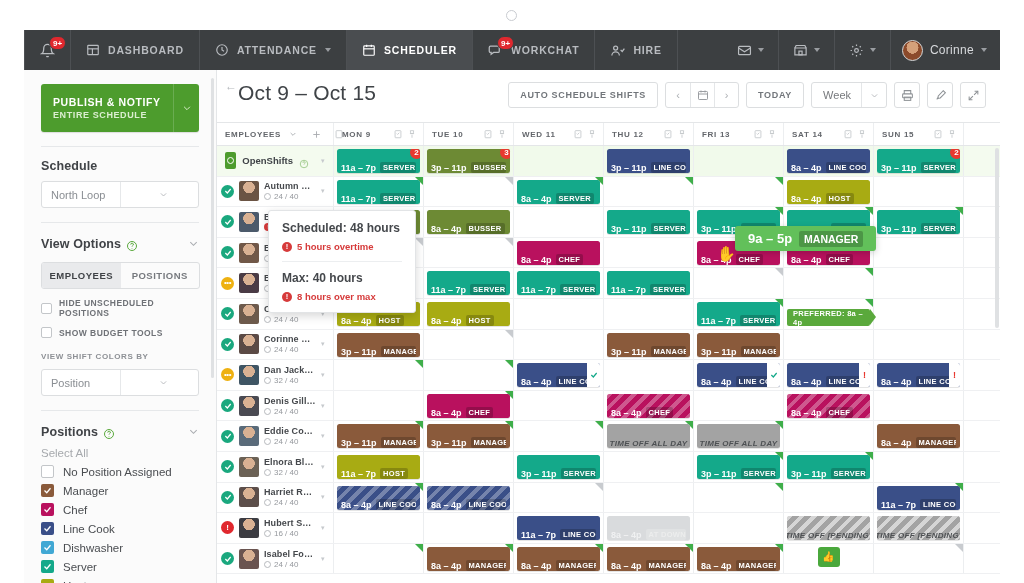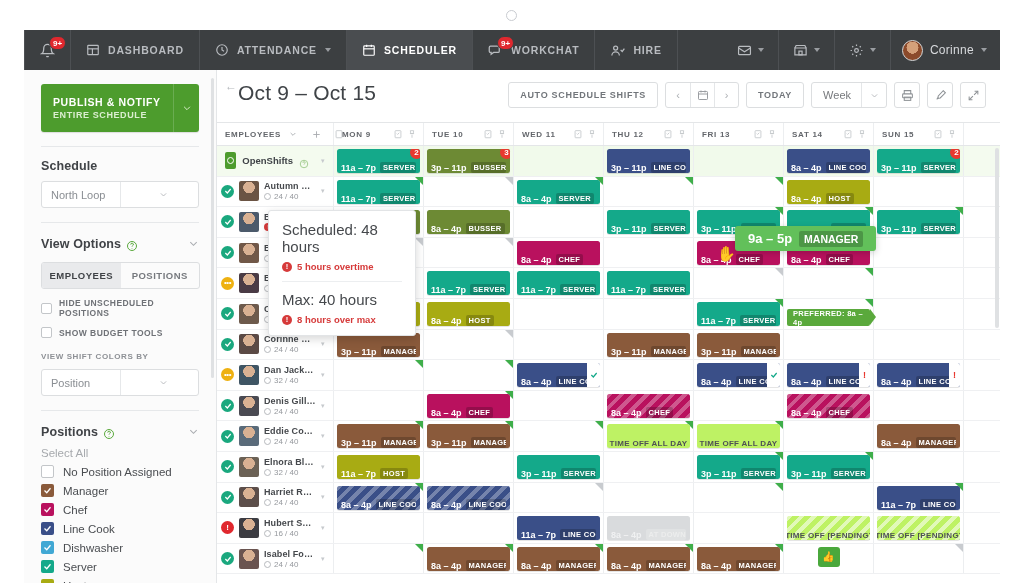--- a/index.html
+++ b/index.html
@@ -184,21 +184,21 @@
   }
   .shift .t { font-size: 9px; font-weight: bold; color: #fff; white-space: nowrap; }
   .shift .p { font-size: 7.5px; font-weight: bold; letter-spacing: .3px; color: #fff;
               background: rgba(0,0,0,.20); border-radius: 2px; padding: 1px 3px;
               white-space: nowrap; overflow: hidden; }
   .shift.striped::before {
     content: ""; position: absolute; inset: 0;
     background: repeating-linear-gradient(-45deg, rgba(255,255,255,.30) 0 4px, rgba(255,255,255,0) 4px 9px);
   }
   .shift.striped .t, .shift.striped .p { position: relative; }
-  .shift.timeoff { background: #bef264; justify-content: center; }
+  .shift.timeoff { background: #a3a3a3; justify-content: center; font-style: italic; }
   .shift.timeoff .t { color: #4e5154; font-size: 8px; letter-spacing: .3px; }
   .shift.ghost { background: #d9dbdd; }
   .shift.ghost .t { color: #f0f1f2; }
   .shift.ghost .p { color: #eceded; background: rgba(255,255,255,.20); }
   .shift.striped.timeoff::before {
     background: repeating-linear-gradient(-45deg, rgba(255,255,255,.55) 0 4px, rgba(255,255,255,0) 4px 9px);
   }
   .cbadge {
     position: absolute; right: -3px; top: -3px; width: 13px; height: 13px; border-radius: 50%;
     background: #e8382f; color: #fff; font-size: 8px; font-weight: bold;
@@ -234,21 +234,21 @@
   .os-ico { width: 17px; height: 17px; border-radius: 2px; background: #4d9c2d;
             display: flex; align-items: center; justify-content: center; }
   .os-ico i { width: 7px; height: 7px; border-radius: 50%; border: 1.6px solid #fff; display: block; }
   .os-lbl { font-size: 9.5px; font-weight: bold; color: #3f4347; }
 
   
   .tooltip {
     position: absolute; background: #fff; border: 1px solid #e2e4e6; border-radius: 3px;
     box-shadow: 0 3px 10px rgba(0,0,0,.16); z-index: 60; padding: 10px 13px;
   }
-  .tt-line { font-size: 15px; font-weight: normal; color: #45484c; }
+  .tt-line { font-size: 12px; font-weight: bold; color: #45484c; }
   .tt-alert { font-size: 9.5px; font-weight: bold; color: #d63a3a; display: flex;
               align-items: center; gap: 5px; margin-top: 6px; }
   .tt-alert .o { width: 10px; height: 10px; border-radius: 50%; background: #d63a3a;
                  color: #fff; font-size: 7.5px; display: flex; align-items: center;
                  justify-content: center; flex: 0 0 auto; }
   .tt-sep { height: 1px; background: #eceef0; margin: 9px 0; }
 
   .drag-ghost {
     position: absolute; z-index: 70; height: 25px; background: #62c05a; border-radius: 3px;
     display: flex; align-items: center; gap: 7px; padding: 0 13px;

